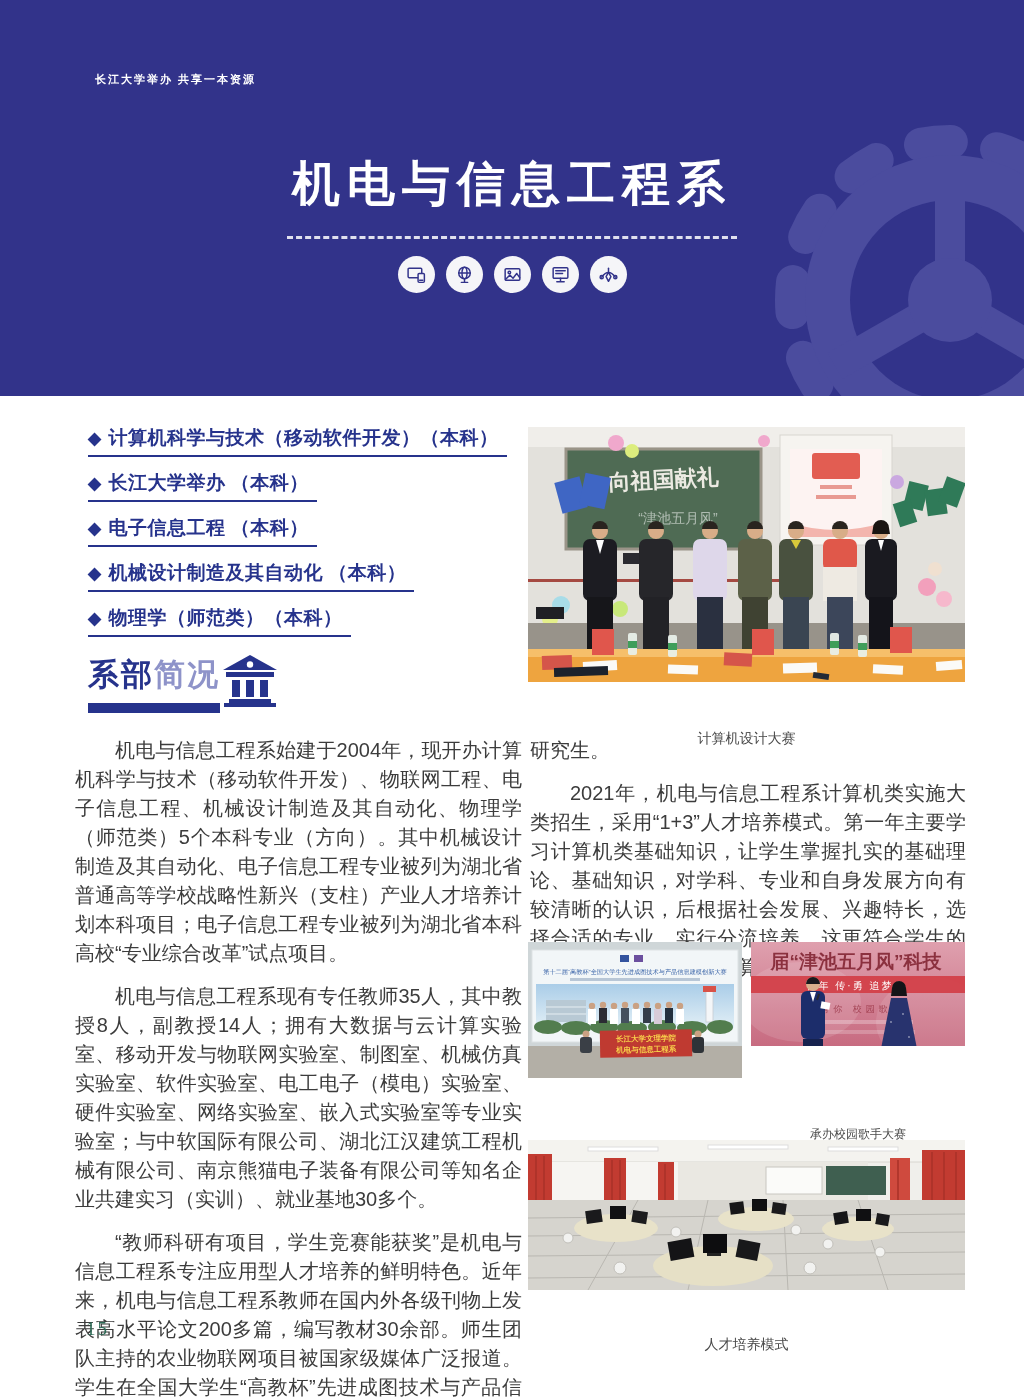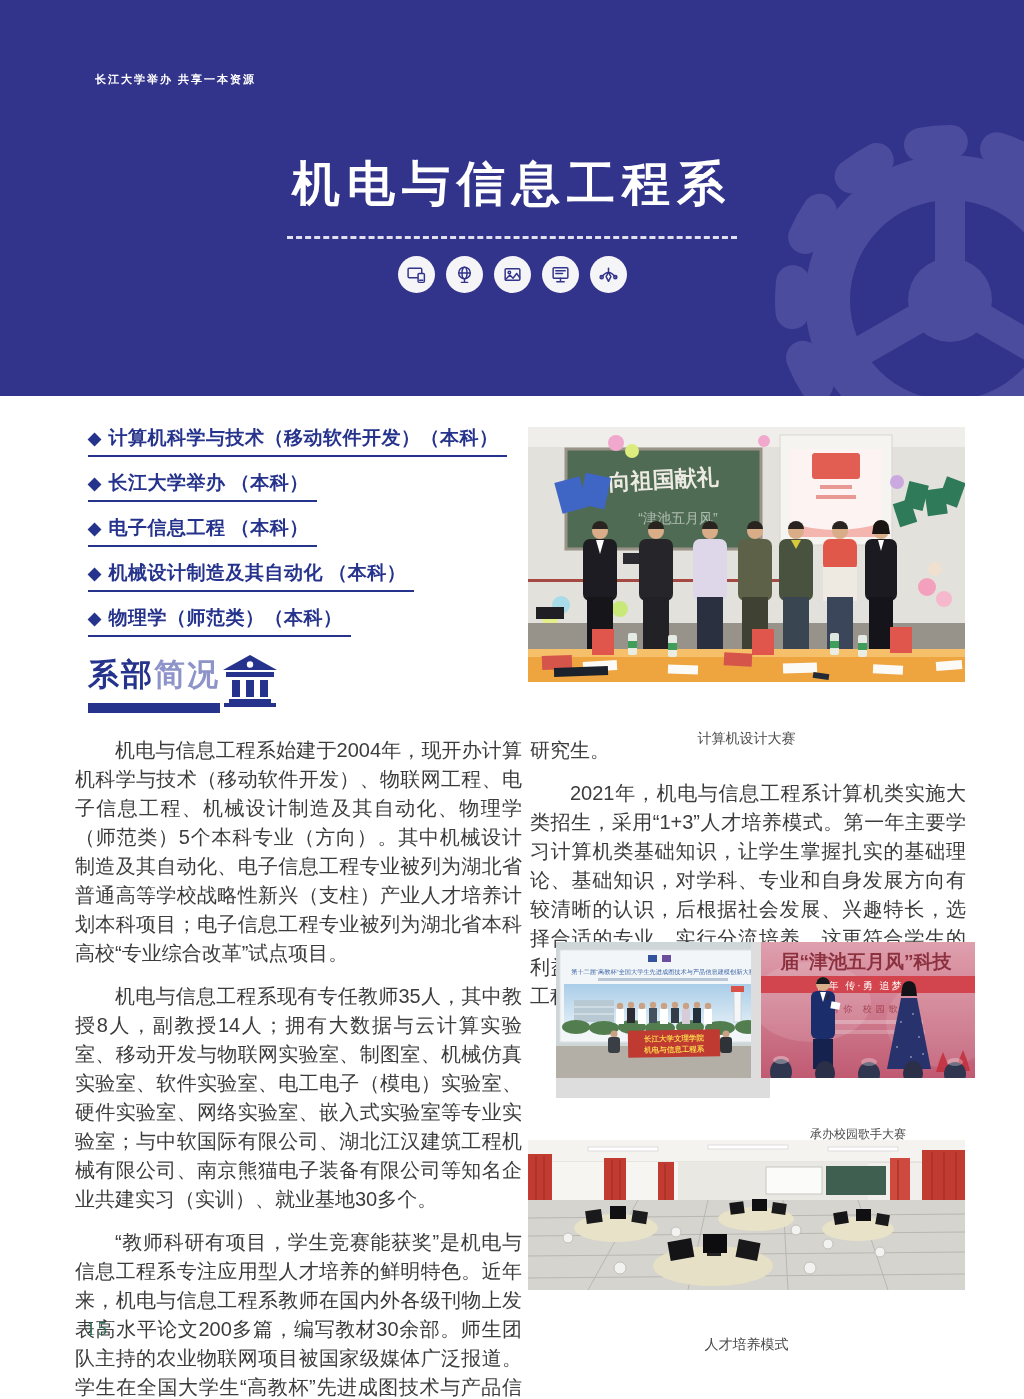--- a/index.html
+++ b/index.html
@@ -34,22 +34,22 @@
   
   .body-text{position:absolute;font-size:20px;line-height:29px;color:#3c3c3c;text-align:justify;}
   .body-text p{margin:0 0 14px 0;text-indent:2em;}
   .body-text p.cont{text-indent:0;}
   .col-left{left:75px;top:736px;width:447px;}
   .col-right{left:530px;top:736px;width:436px;}
   
   .photo{position:absolute;overflow:hidden;background:#ddd;}
   .photo svg{display:block;}
   .photo1{left:528px;top:427px;width:437px;height:255px;}
-  .photo2{left:556px;top:942px;width:214px;height:156px;}
-  .photo3{left:751px;top:942px;width:214px;height:136px;padding-left:10px;}
+  .photo2{left:528px;top:942px;width:214px;height:136px;}
+  .photo3{left:751px;top:942px;width:214px;height:104px;}
   .photo4{left:528px;top:1140px;width:437px;height:150px;}
   .caption{position:absolute;text-align:center;font-size:13.5px;color:#4a4a4a;line-height:21px;margin-top:40px;}
   .cap1{left:528px;top:688px;width:437px;font-size:14px;}
   .cap2{left:520px;top:1084px;width:230px;}
   .cap3{left:751px;top:1084px;width:214px;font-size:12px;}
   .cap4{left:528px;top:1294px;width:437px;font-size:14px;}
   
   .page-number{position:absolute;left:86px;top:1318px;font-family:"Liberation Serif", serif;
     font-size:19px;color:#2d6a56;letter-spacing:2px;}
   svg text{font-family:"Liberation Sans", sans-serif;}

